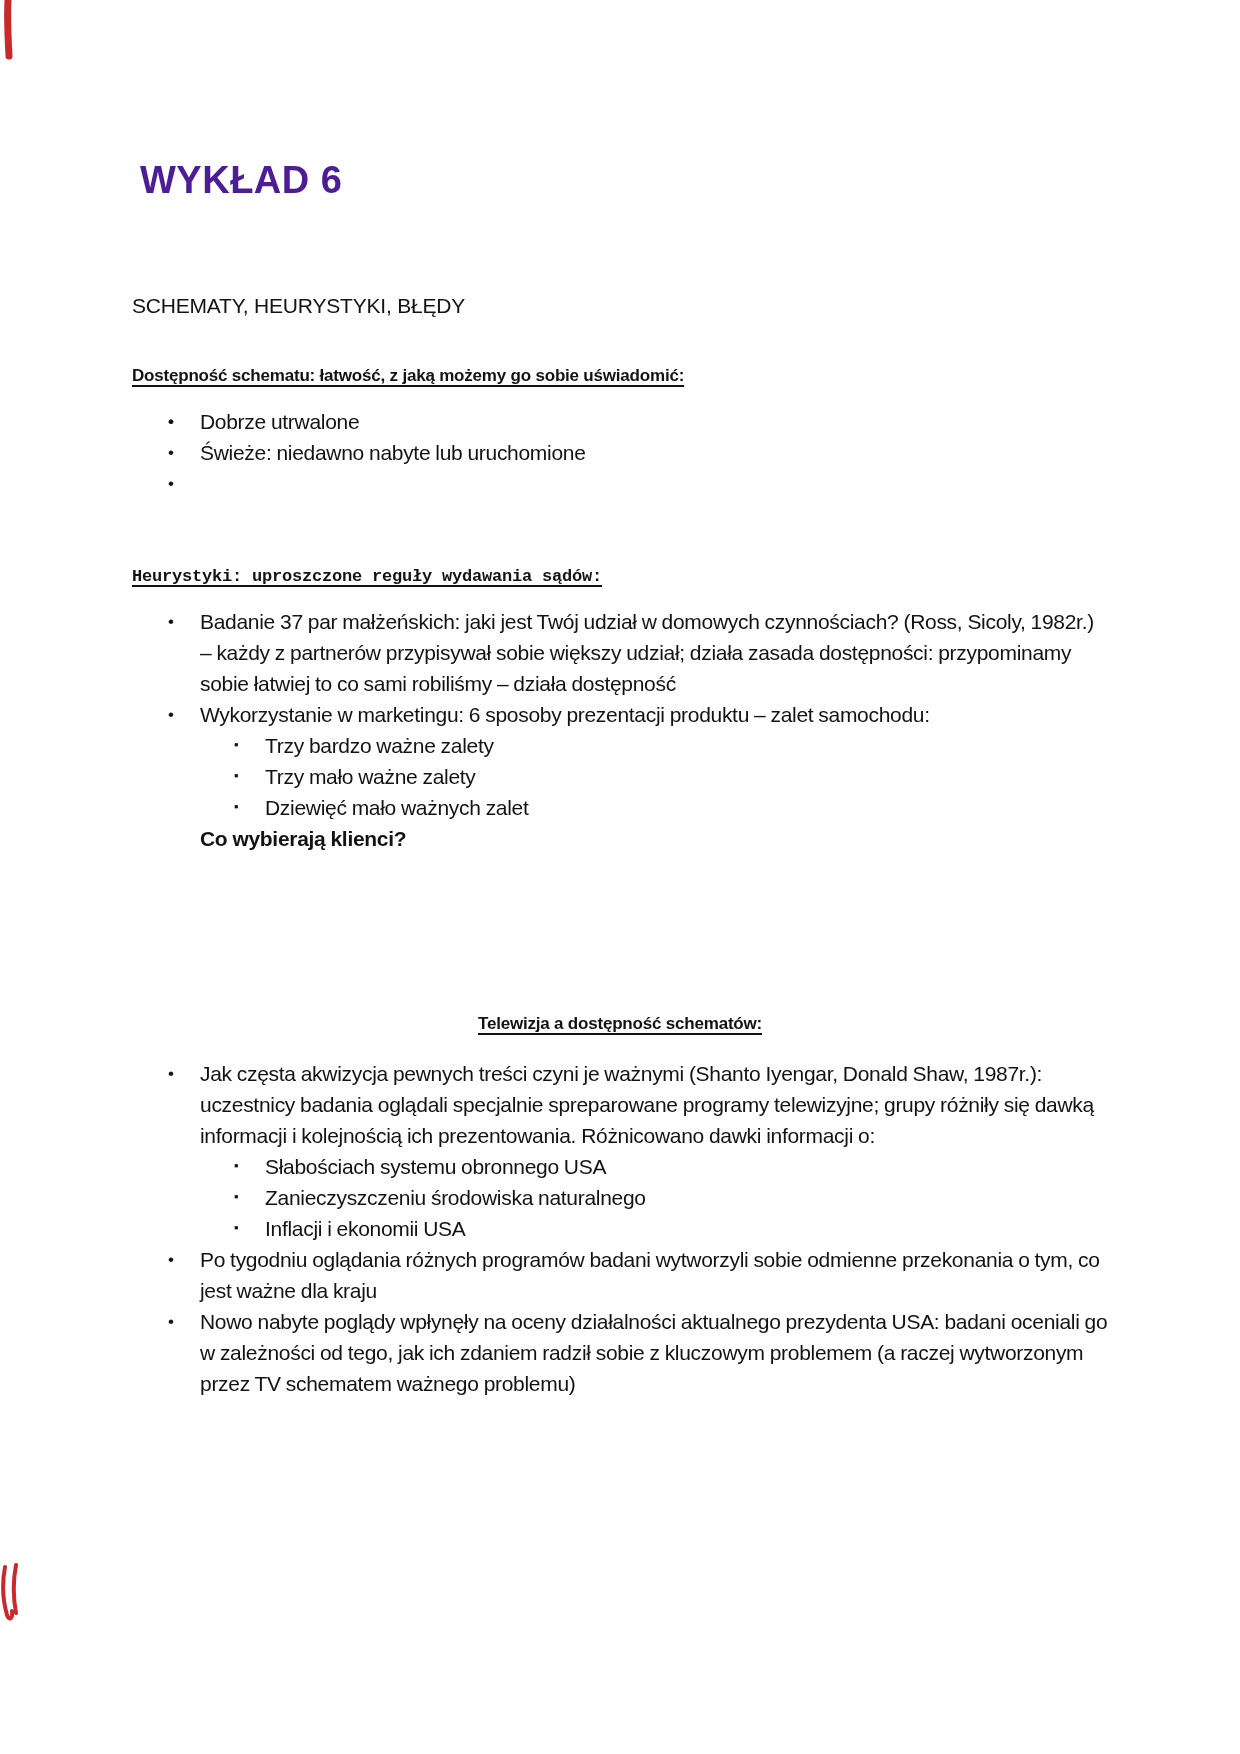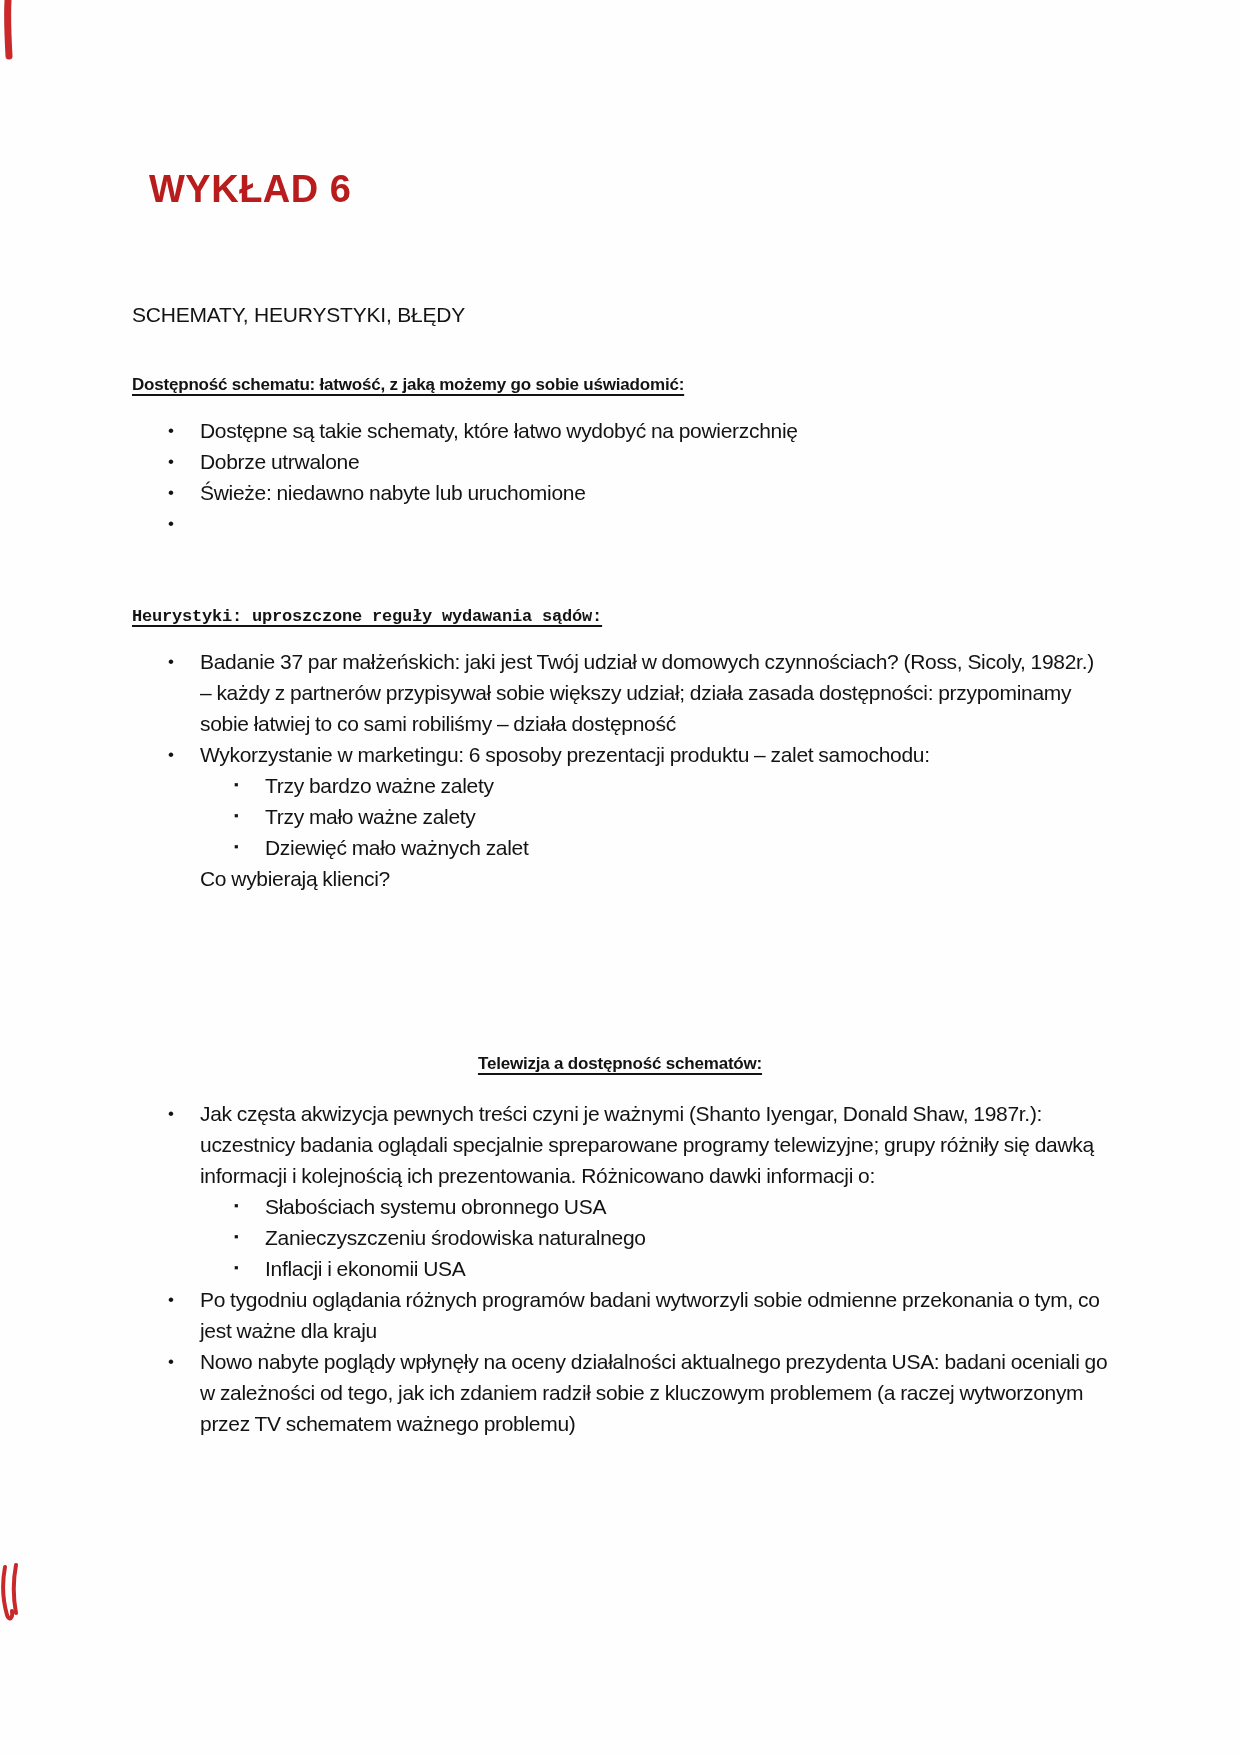--- a/index.html
+++ b/index.html
@@ -14,26 +14,26 @@
     overflow: hidden;
   }
   .content {
     position: absolute;
     left: 132px;
     top: 0;
     width: 976px;
     padding-top: 150px;
   }
   .doc-title {
-    margin: 17px;
+    margin: 8px;
     font-size: 38px;
     line-height: 44px;
     font-weight: 700;
     letter-spacing: 0.5px;
-    color: #b91c1c;
+    color: #4c1d95;
   }
   .doc-subtitle {
     margin: 88px 0 8px 0;
     font-size: 21px;
     line-height: 31px;
     font-weight: 400;
     letter-spacing: -0.2px;
   }
   .section-heading {
     margin: 0;
@@ -58,21 +58,21 @@
   ul.m3 { margin-top: 19px; }
   .doc-list li {
     position: relative;
     font-size: 21px;
     line-height: 31px;
     letter-spacing: -0.3px;
     word-spacing: -0.5px;
   }
   li.lvl1 { padding-left: 68px; }
   li.lvl2 { padding-left: 133px; }
-  li.lvl0 { padding-left: 68px; }
+  li.lvl0 { padding-left: 68px; font-weight: bold; }
   .bullet-round {
     position: absolute;
     left: 36px;
     top: 0;
     font-size: 17px;
     line-height: 31px;
   }
   .bullet-square {
     position: absolute;
     left: 102px;
@@ -108,21 +108,20 @@
   <div class="content">
 
     <h1 class="doc-title">WYKŁAD 6</h1>
 
     <h2 class="doc-subtitle">SCHEMATY, HEURYSTYKI, BŁĘDY</h2>
 
     <h3 class="section-heading h1m">Dostępność schematu: łatwość, z jaką możemy go sobie uświadomić:</h3>
     <ul class="doc-list m1">
       <li class="lvl1">
         <span class="bullet-round">•</span>
-        <span>Dostępne są takie schematy, które łatwo wydobyć na powierzchnię</span>
       </li>
       <li class="lvl1">
         <span class="bullet-round">•</span>
         <span>Dobrze utrwalone</span>
       </li>
       <li class="lvl1">
         <span class="bullet-round">•</span>
         <span>Świeże: niedawno nabyte lub uruchomione</span>
       </li>
       <li class="lvl1">

